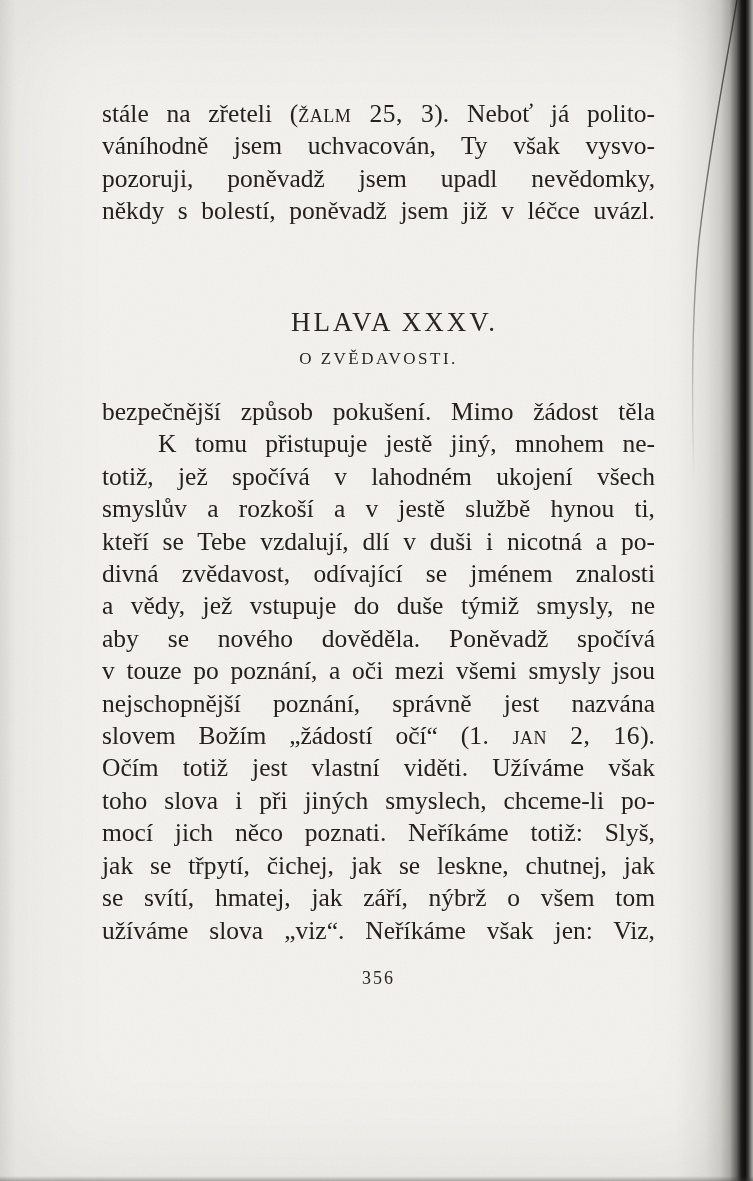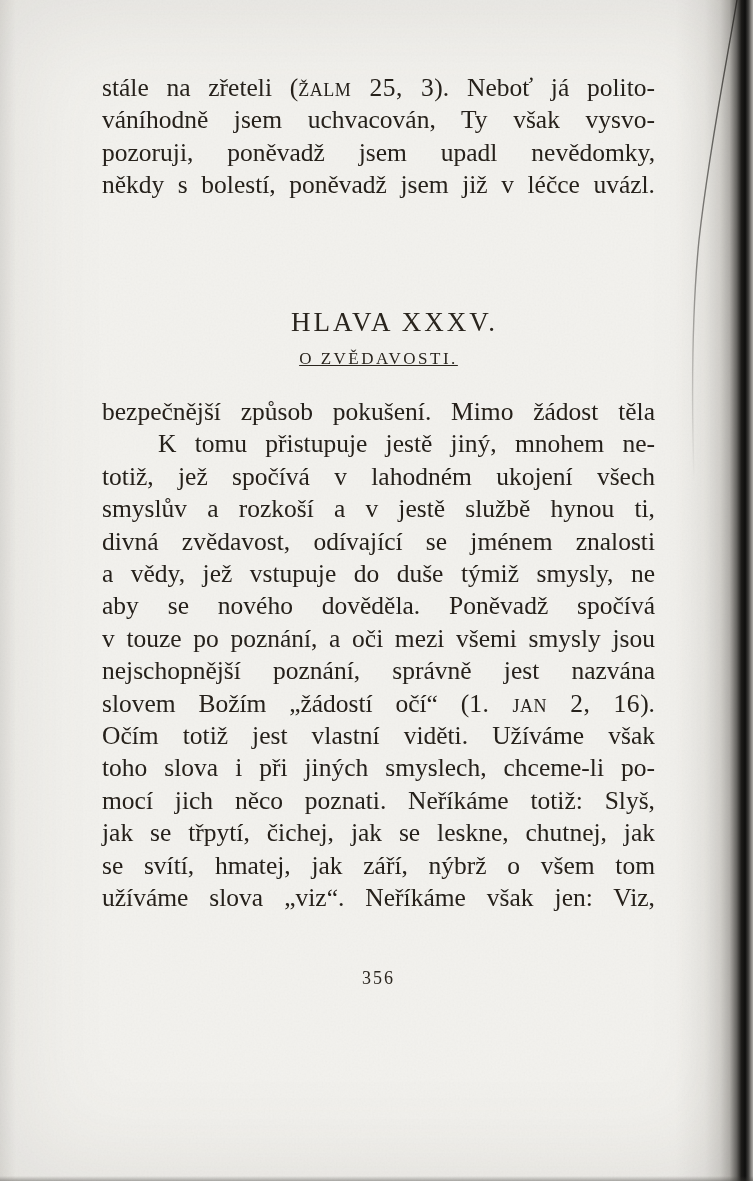--- a/index.html
+++ b/index.html
@@ -79,21 +79,21 @@
   .line {
     text-align: justify;
     text-align-last: justify;
     white-space: normal;
   }
   .line.indent { padding-left: 56px; }
   .sc {
     font-variant: small-caps;
     letter-spacing: 0.5px;
   }
-  .para1 { top: 72px; }
+  .para1 { top: 98px; }
   .para2 { top: 396px; }
   .chapter-heading {
     position: absolute;
     top: 291px;
     left: 0;
     width: 553px;
     margin: 16px;
     text-align: center;
     font-size: 27px;
     font-weight: normal;
@@ -104,21 +104,20 @@
     position: absolute;
     top: 349px;
     left: 0;
     width: 553px;
     margin: 0;
     text-align: center;
     font-size: 17px;
     font-weight: normal;
     letter-spacing: 2.5px;
     color: #2a251e;
-    text-decoration: underline;
   }
   .page-number {
     position: absolute;
     top: 968px;
     left: 0;
     width: 553px;
     text-align: center;
     font-size: 18px;
     letter-spacing: 2px;
     color: #2a251e;
@@ -150,20 +149,21 @@
     </p>
 
     <h2 class="chapter-heading">HLAVA XXXV.</h2>
     <h3 class="section-subheading">O ZVĚDAVOSTI.</h3>
 
     <p class="bodytext para2">
       <span class="line" style="display:block">bezpečnější způsob pokušení. Mimo žádost těla</span>
       <span class="line indent" style="display:block">K tomu přistupuje jestě jiný, mnohem ne-</span>
       <span class="line" style="display:block">totiž, jež spočívá v lahodném ukojení všech</span>
       <span class="line" style="display:block">smyslův a rozkoší a v jestě službě hynou ti,</span>
+      <span class="line" style="display:block">kteří se Tebe vzdalují, dlí v duši i nicotná a po-</span>
       <span class="line" style="display:block">divná zvědavost, odívající se jménem znalosti</span>
       <span class="line" style="display:block">a vědy, jež vstupuje do duše týmiž smysly, ne</span>
       <span class="line" style="display:block">aby se nového dověděla. Poněvadž spočívá</span>
       <span class="line" style="display:block">v touze po poznání, a oči mezi všemi smysly jsou</span>
       <span class="line" style="display:block">nejschopnější poznání, správně jest nazvána</span>
       <span class="line" style="display:block"><span>slovem Božím „žádostí očí“ (</span><span class="sc">1. jan 2, 16</span><span>).</span></span>
       <span class="line" style="display:block">Očím totiž jest vlastní viděti. Užíváme však</span>
       <span class="line" style="display:block">toho slova i při jiných smyslech, chceme-li po-</span>
       <span class="line" style="display:block">mocí jich něco poznati. Neříkáme totiž: Slyš,</span>
       <span class="line" style="display:block">jak se třpytí, čichej, jak se leskne, chutnej, jak</span>

